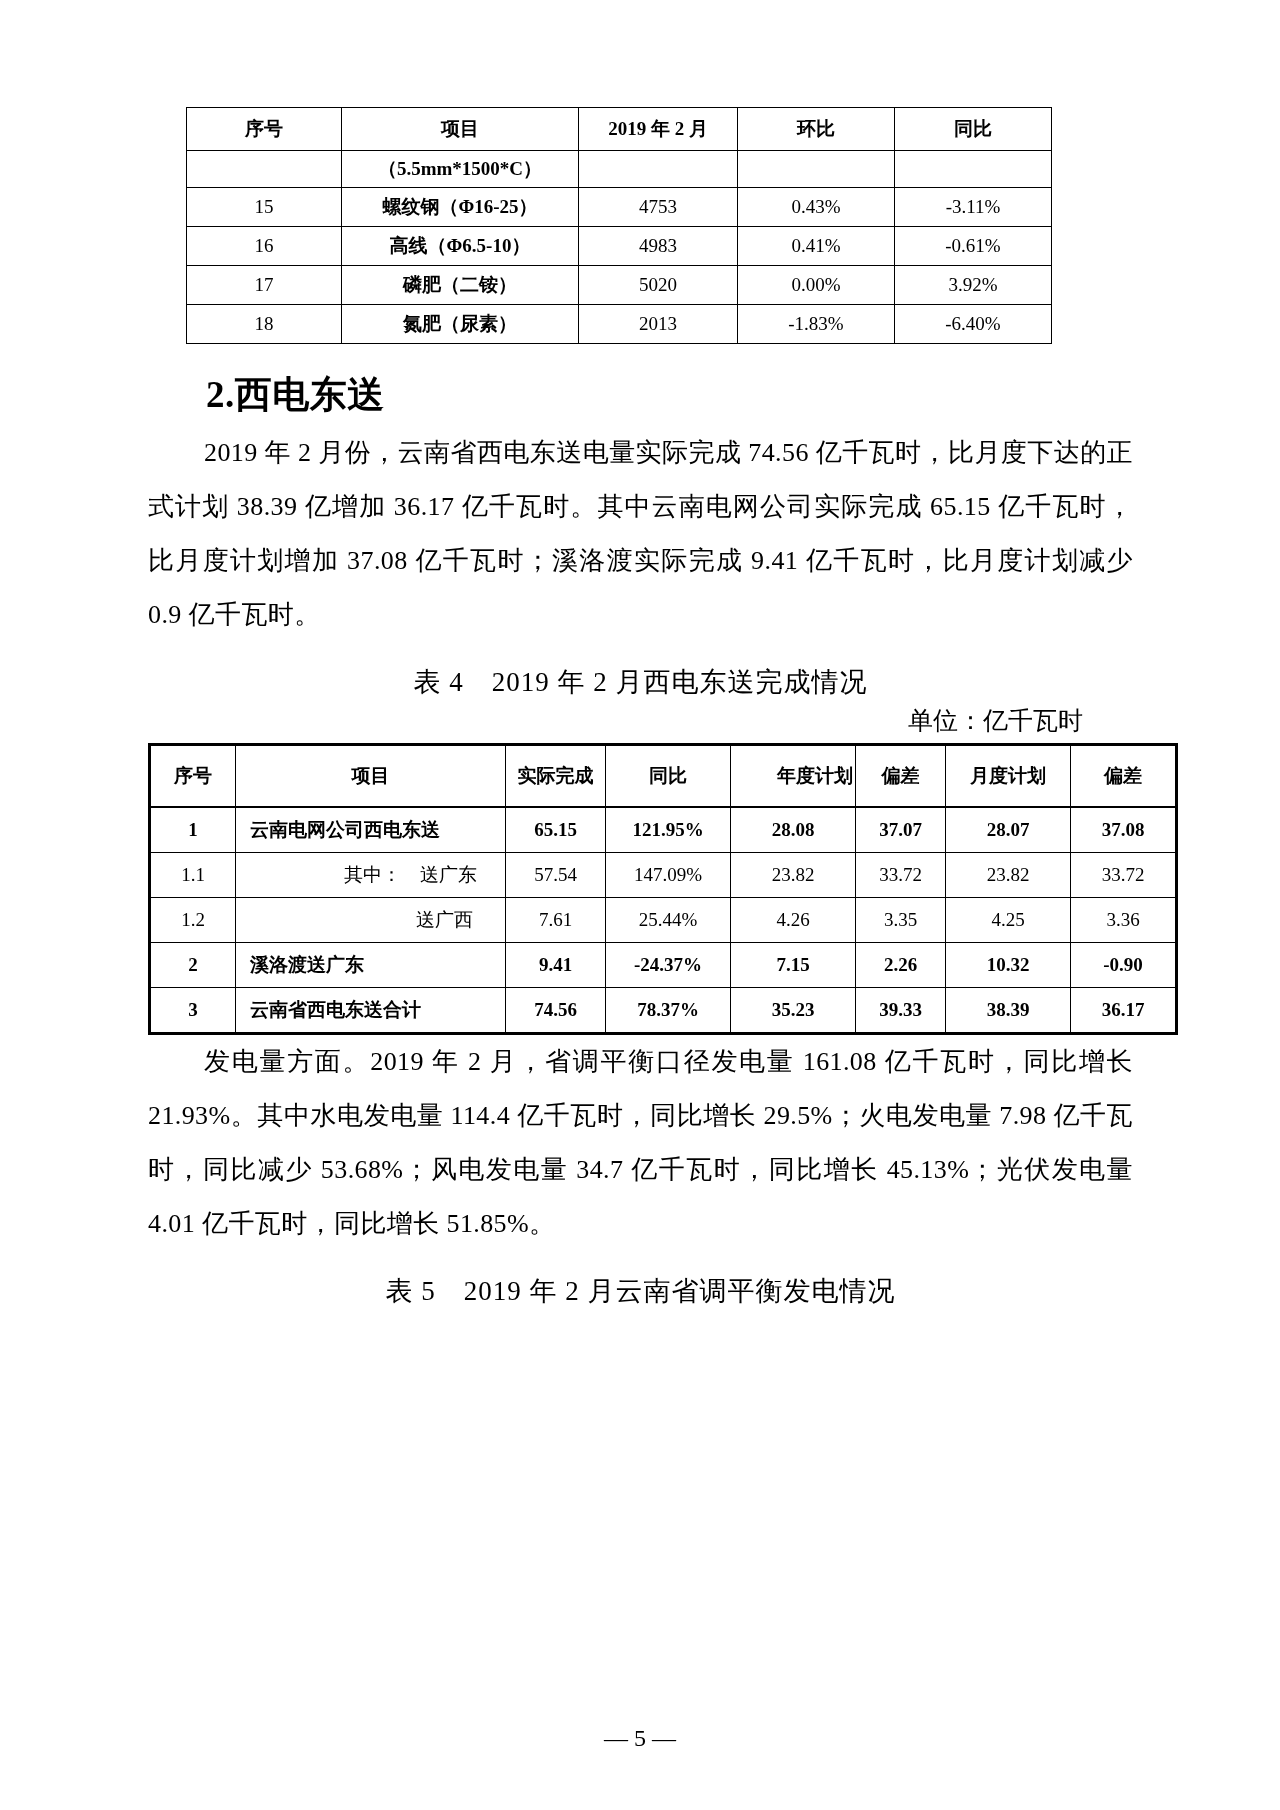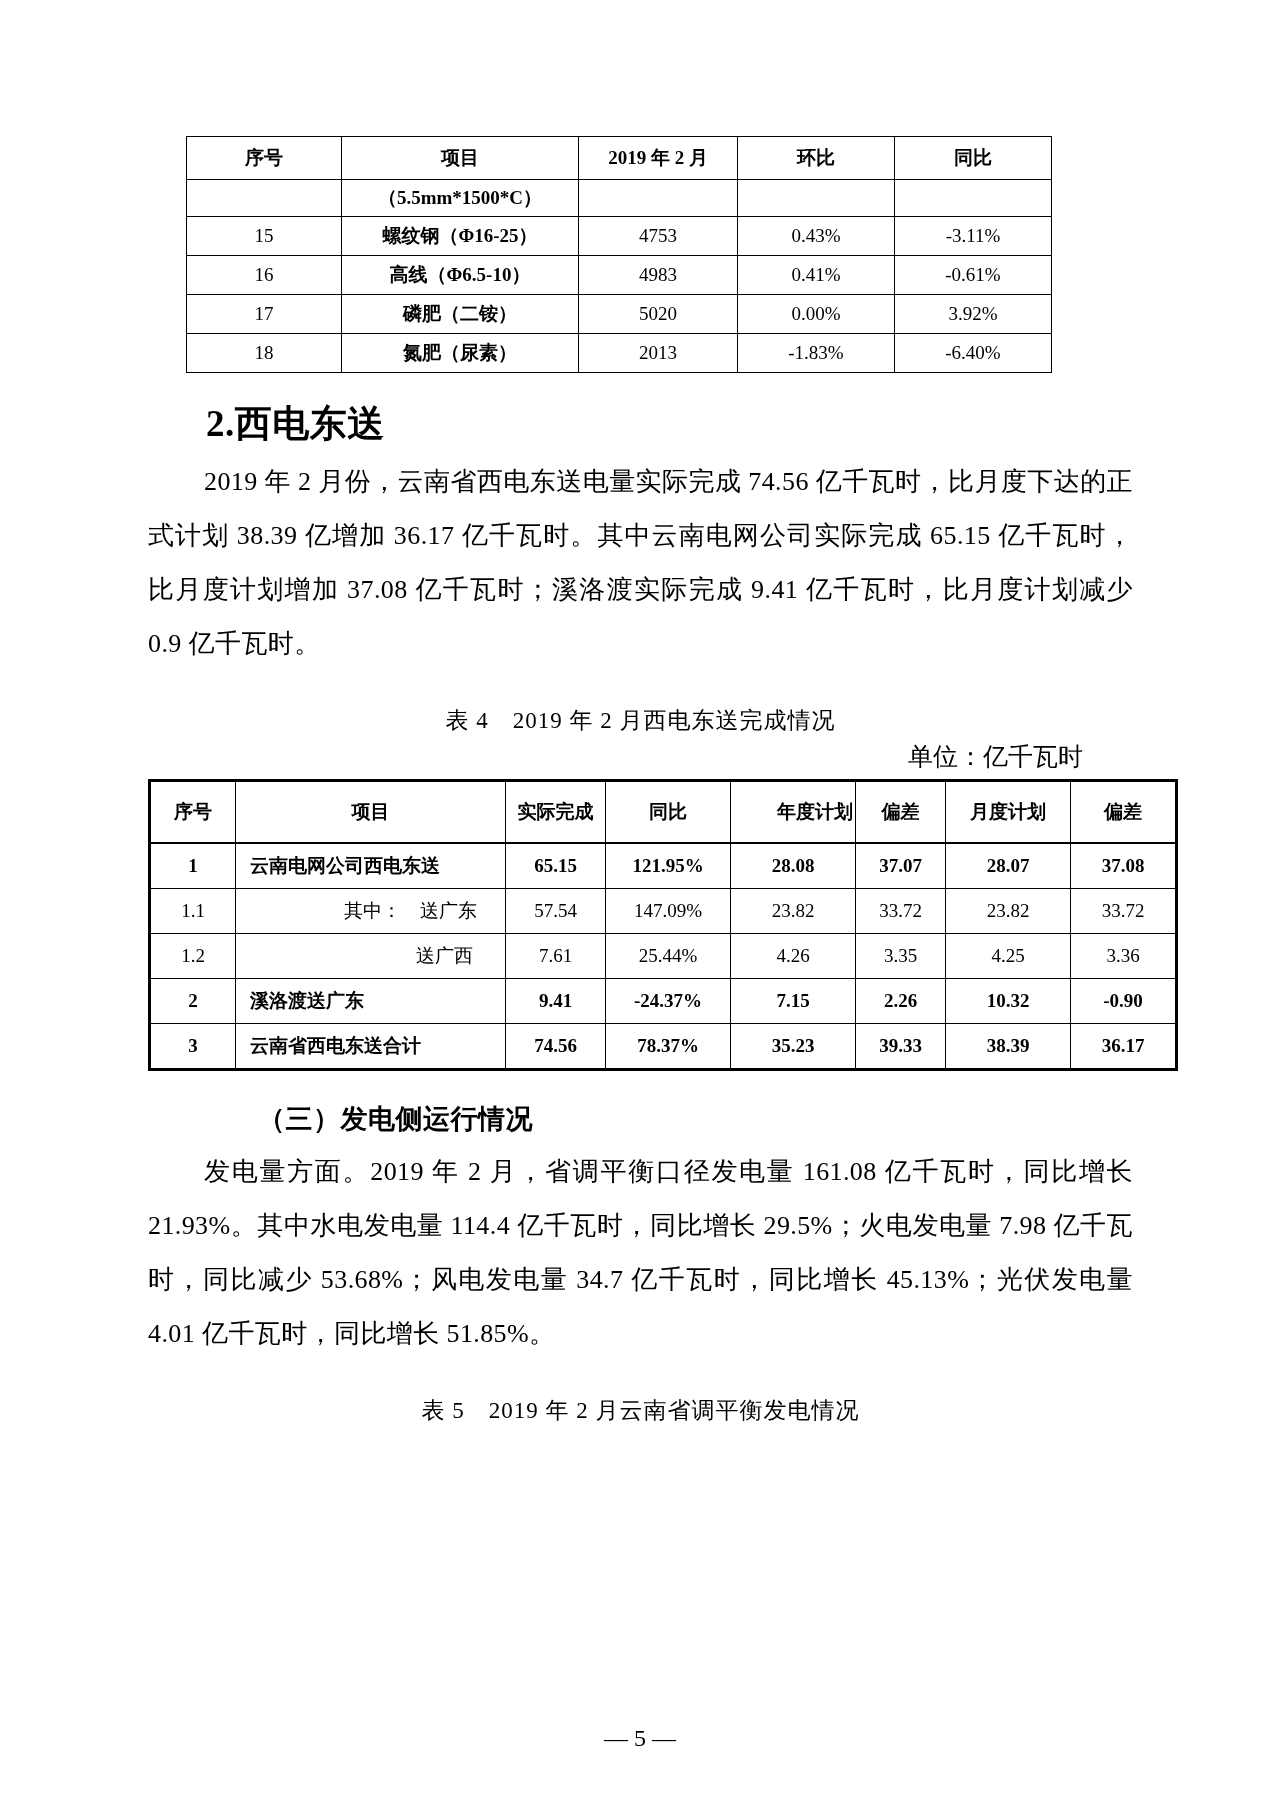--- a/index.html
+++ b/index.html
@@ -18,21 +18,21 @@
   .page {
     position: relative;
     width: 1280px;
     height: 1810px;
     padding: 0;
     box-sizing: border-box;
   }
   .content {
     position: absolute;
     left: 148px;
-    top: 136px;
+    top: 107px;
     width: 985px;
   }
 
   
   table {
     border-collapse: collapse;
     table-layout: fixed;
   }
   table td, table th {
     border: 1px solid #000;
@@ -81,23 +81,23 @@
   p.para {
     font-size: 26px;
     line-height: 54px;
     text-align: justify;
     text-justify: inter-ideograph;
     margin: 0;
     text-indent: 56px;
     letter-spacing: 0.4px;
   }
   .tbl-title {
-    font-size: 23px;
+    font-size: 27px;
     text-align: center;
-    margin: 34px 0 4px 0;
+    margin: 22px 0 4px 0;
     letter-spacing: 1px;
   }
   .tbl-unit {
     font-size: 25px;
     text-align: right;
     margin: 0 50px 6px 0;
   }
 
   
   #table4 {
@@ -262,21 +262,20 @@
           <td>74.56</td>
           <td>78.37%</td>
           <td>35.23</td>
           <td>39.33</td>
           <td>38.39</td>
           <td>36.17</td>
         </tr>
       </tbody>
     </table>
 
-    <div class="h-sub2">（三）发电侧运行情况</div>
     <p class="para">发电量方面。2019 年 2 月，省调平衡口径发电量 161.08 亿千瓦时，同比增长 21.93%。其中水电发电量 114.4 亿千瓦时，同比增长 29.5%；火电发电量 7.98 亿千瓦时，同比减少 53.68%；风电发电量 34.7 亿千瓦时，同比增长 45.13%；光伏发电量 4.01 亿千瓦时，同比增长 51.85%。</p>
 
     <div class="tbl-title">表 5　2019 年 2 月云南省调平衡发电情况</div>
 
   </div>
 
   <div class="footer">— 5 —</div>
 </div>
 
 </body></html>

